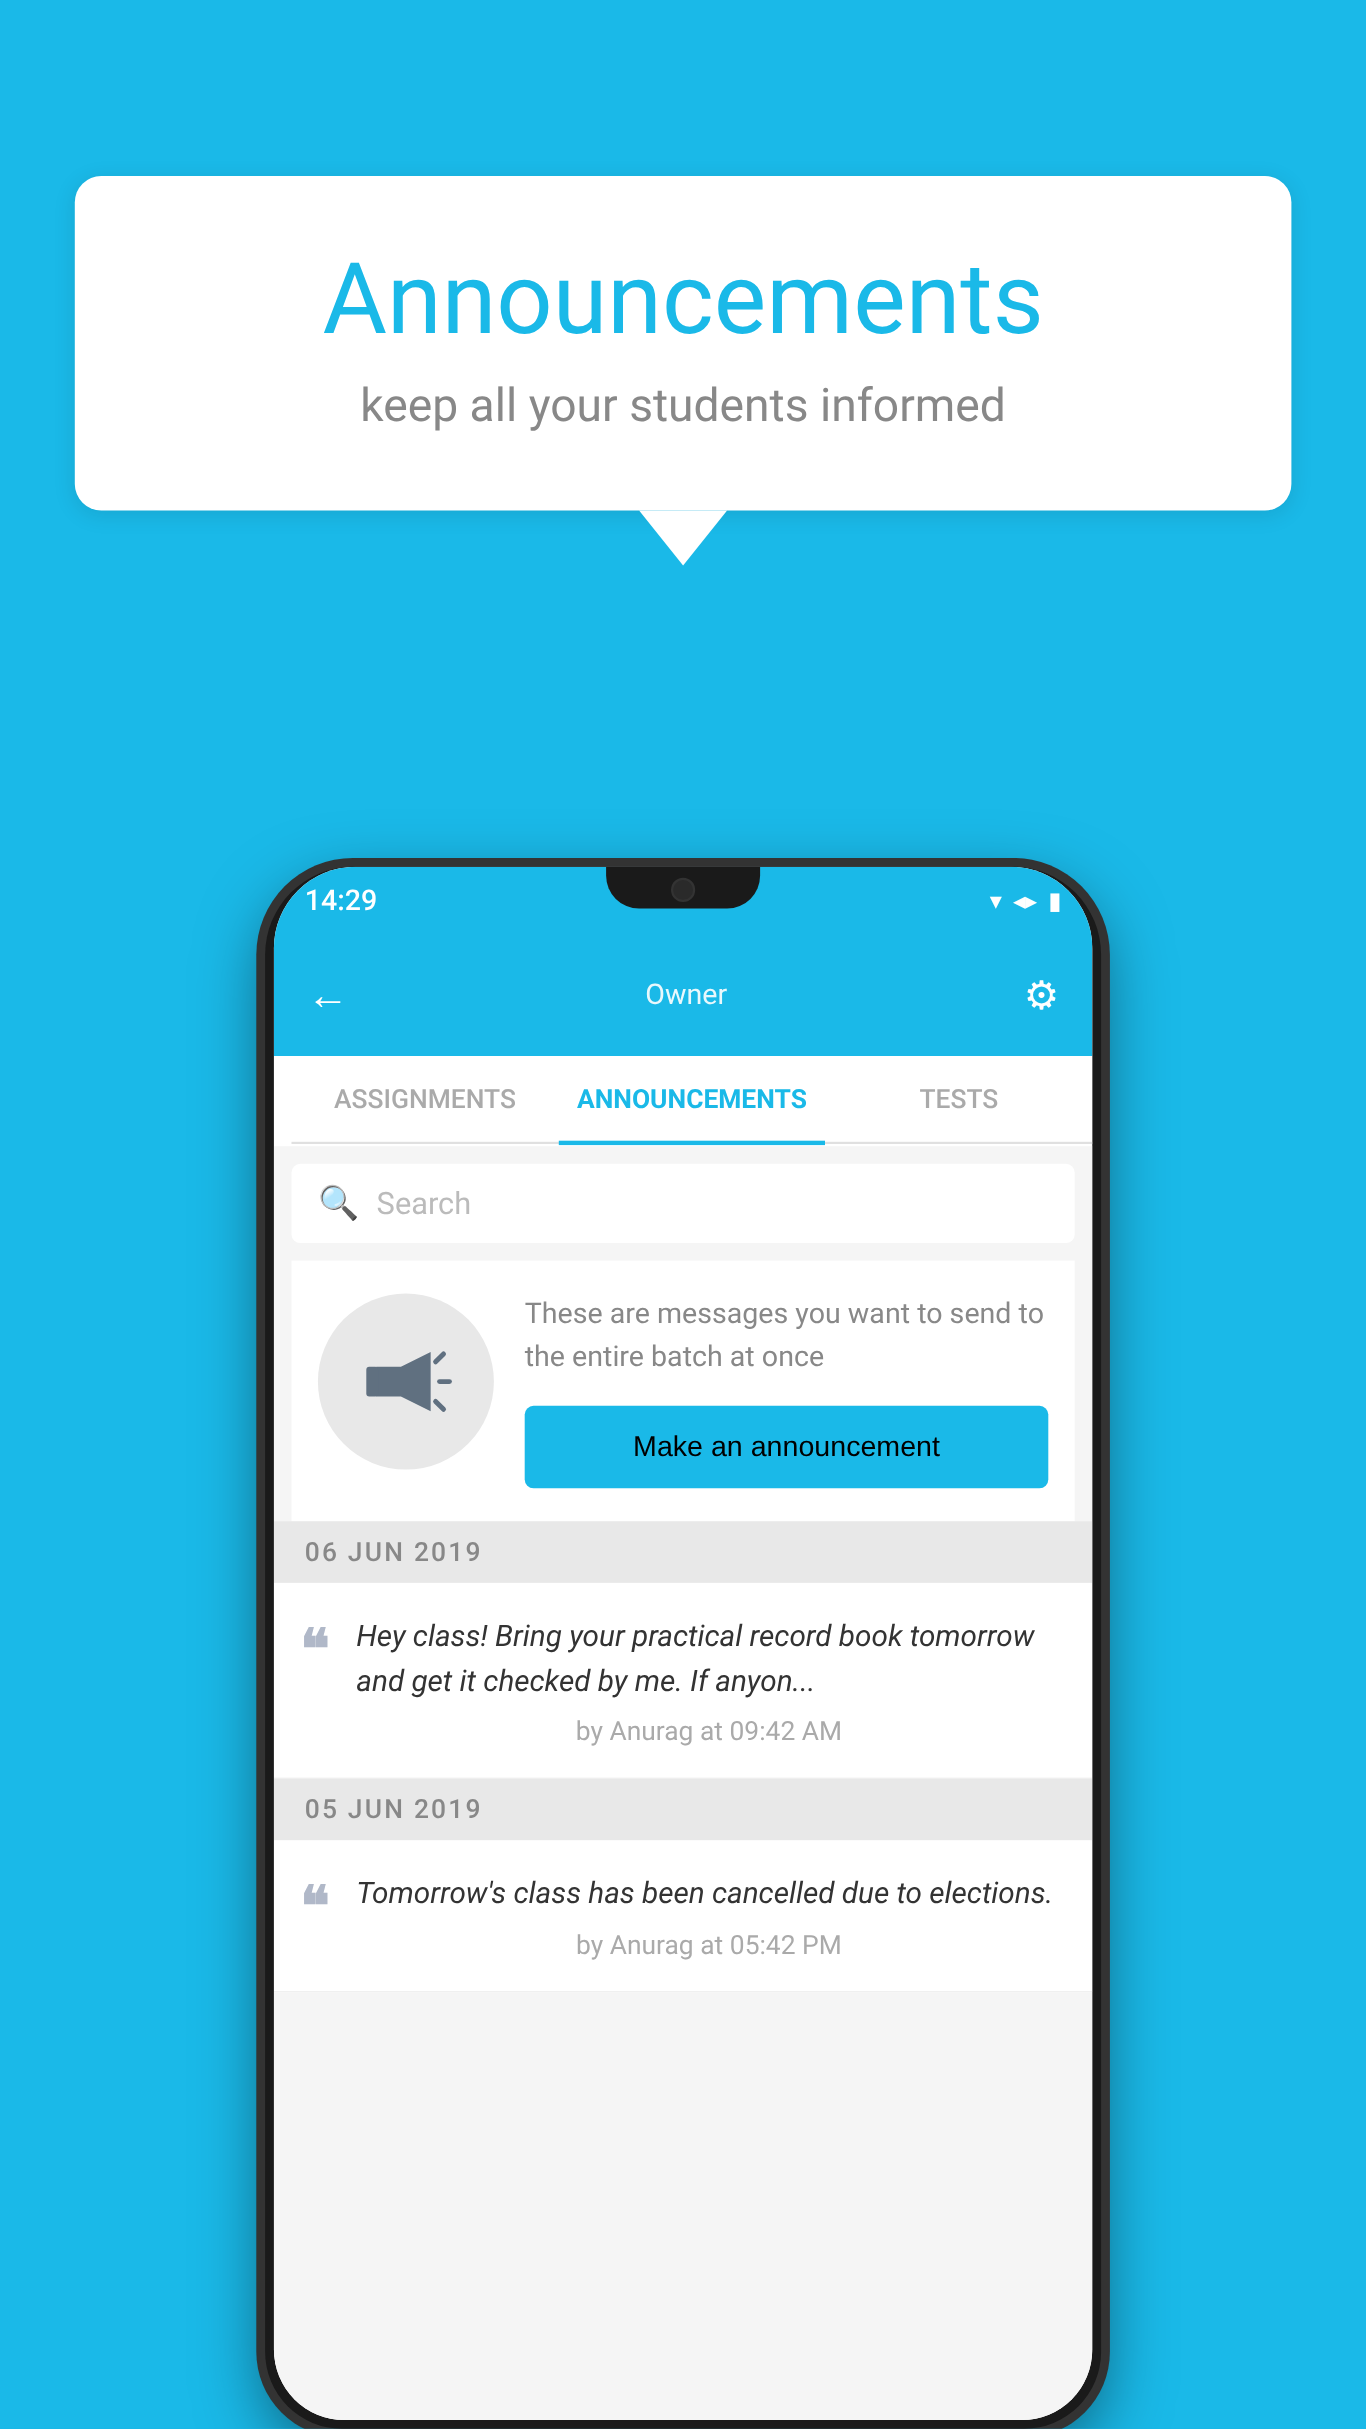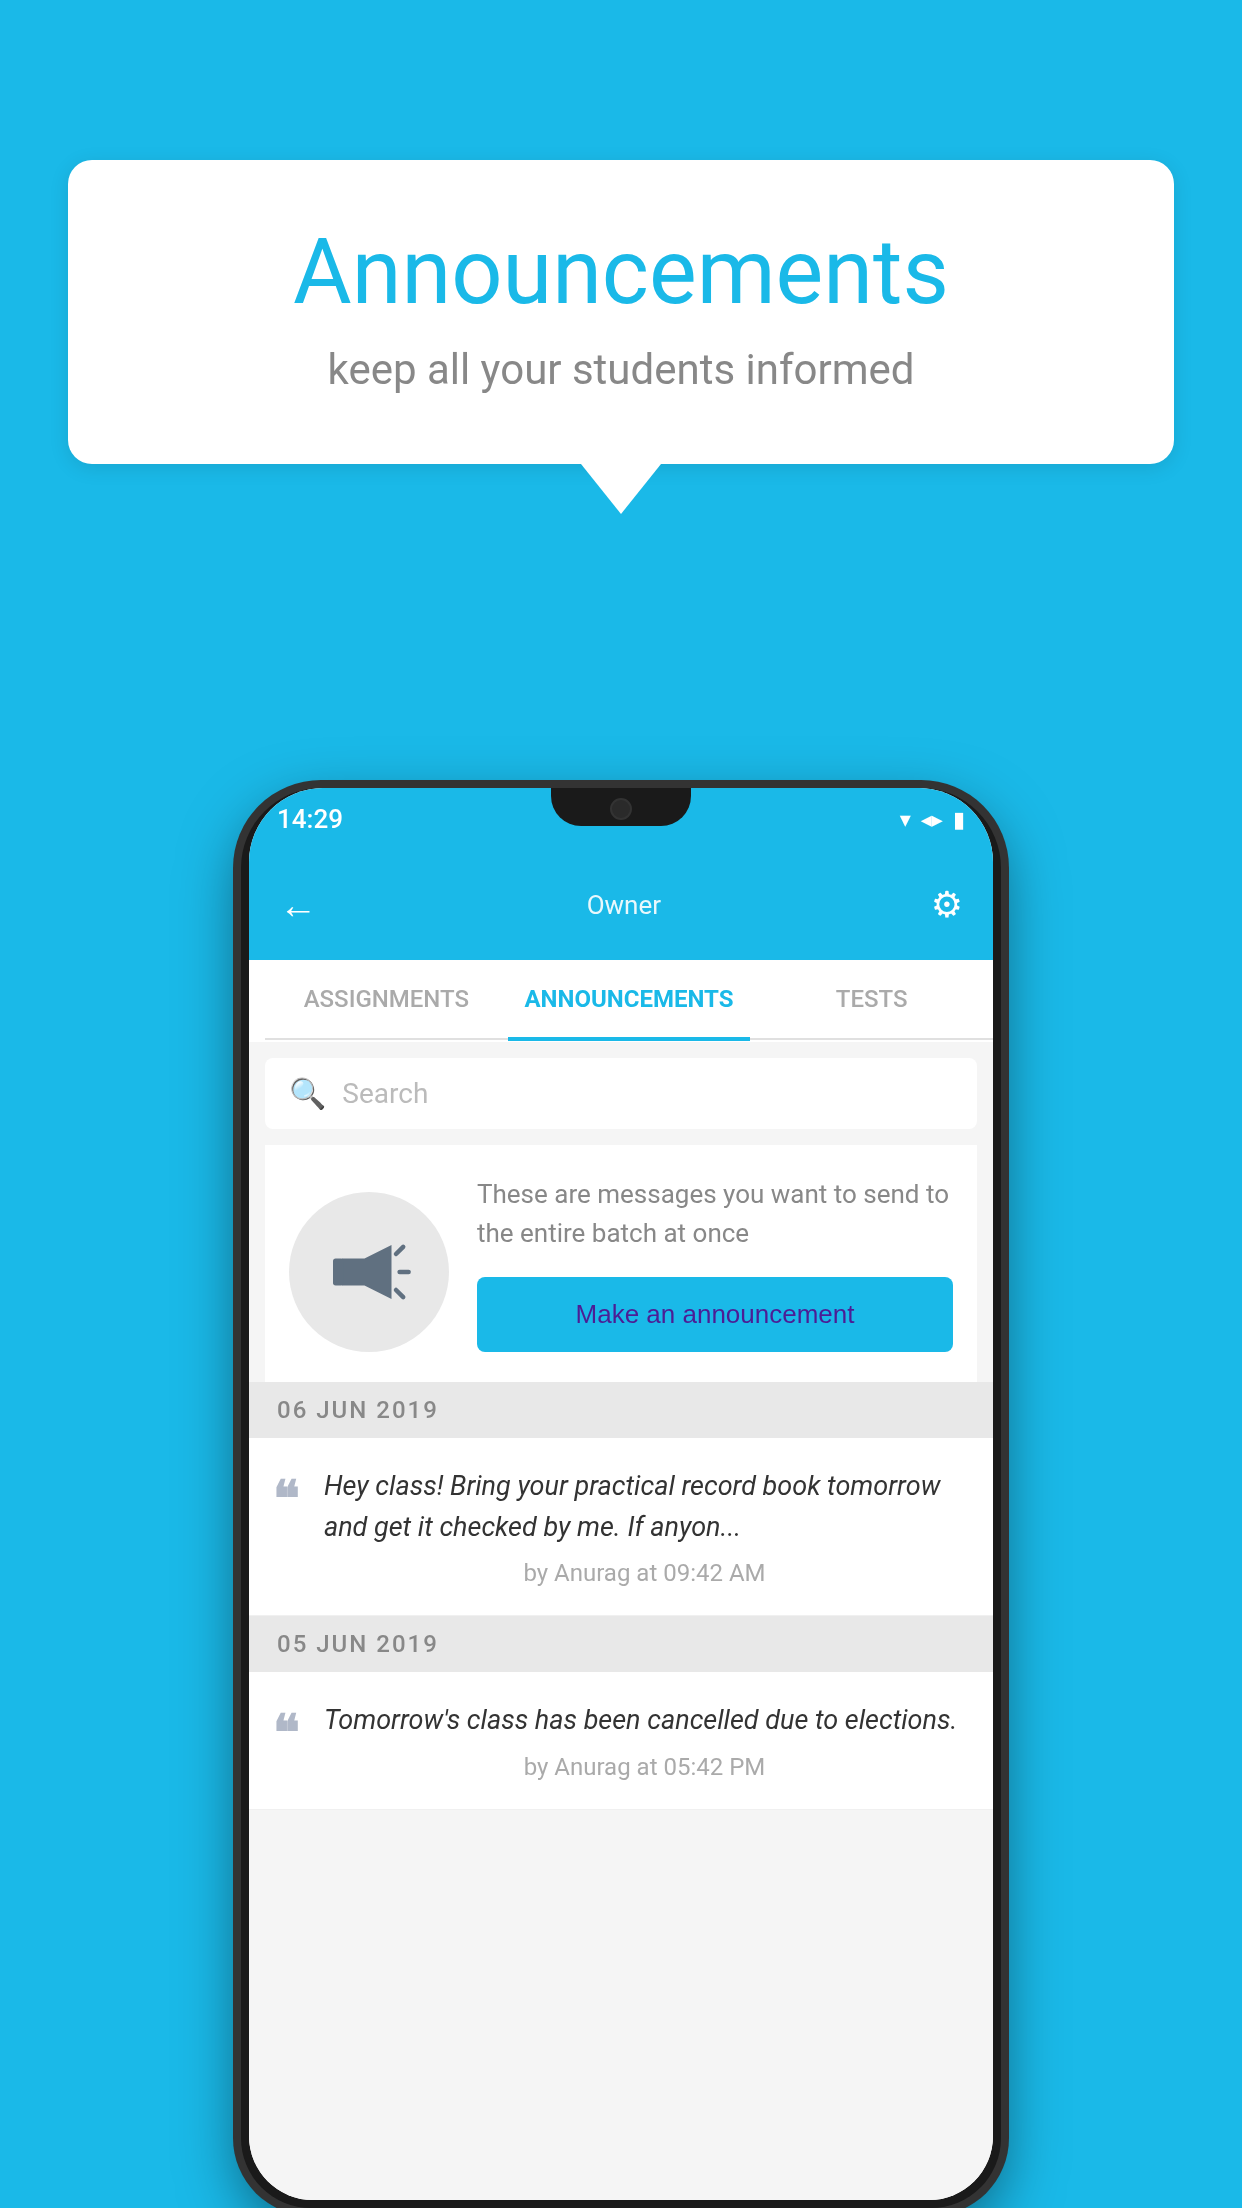--- a/index.html
+++ b/index.html
@@ -251,21 +251,21 @@
       color: #bbb;
       font-size: 28px;
     }
 
     
     .announcement-cta {
       background: white;
       margin: 0 16px 0;
       padding: 30px 24px;
       display: flex;
-      align-items: flex-end;
+      align-items: flex-start;
       gap: 28px;
     }
 
     .megaphone-circle {
       width: 160px;
       height: 160px;
       background: #e8e8e8;
       border-radius: 50%;
       display: flex;
       align-items: center;
@@ -279,21 +279,21 @@
 
     .cta-description {
       color: #888;
       font-size: 26px;
       line-height: 1.5;
       margin-bottom: 24px;
     }
 
     .make-announcement-btn {
       background: #1ab9e8;
-      color: #4c1d95;
+      color: #000000;
       border: none;
       border-radius: 8px;
       padding: 22px 32px;
       font-size: 26px;
       font-weight: 500;
       cursor: pointer;
       width: 100%;
     }
 
     

